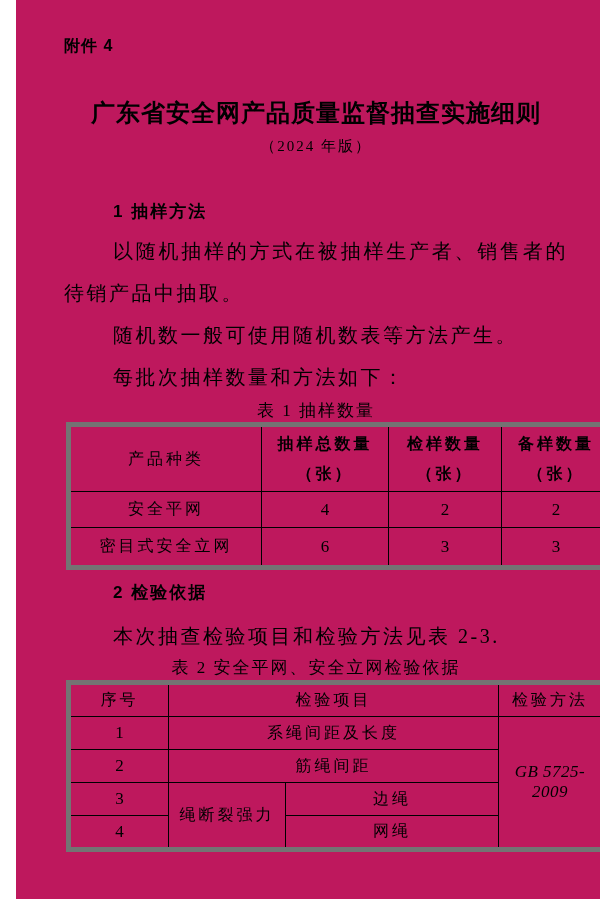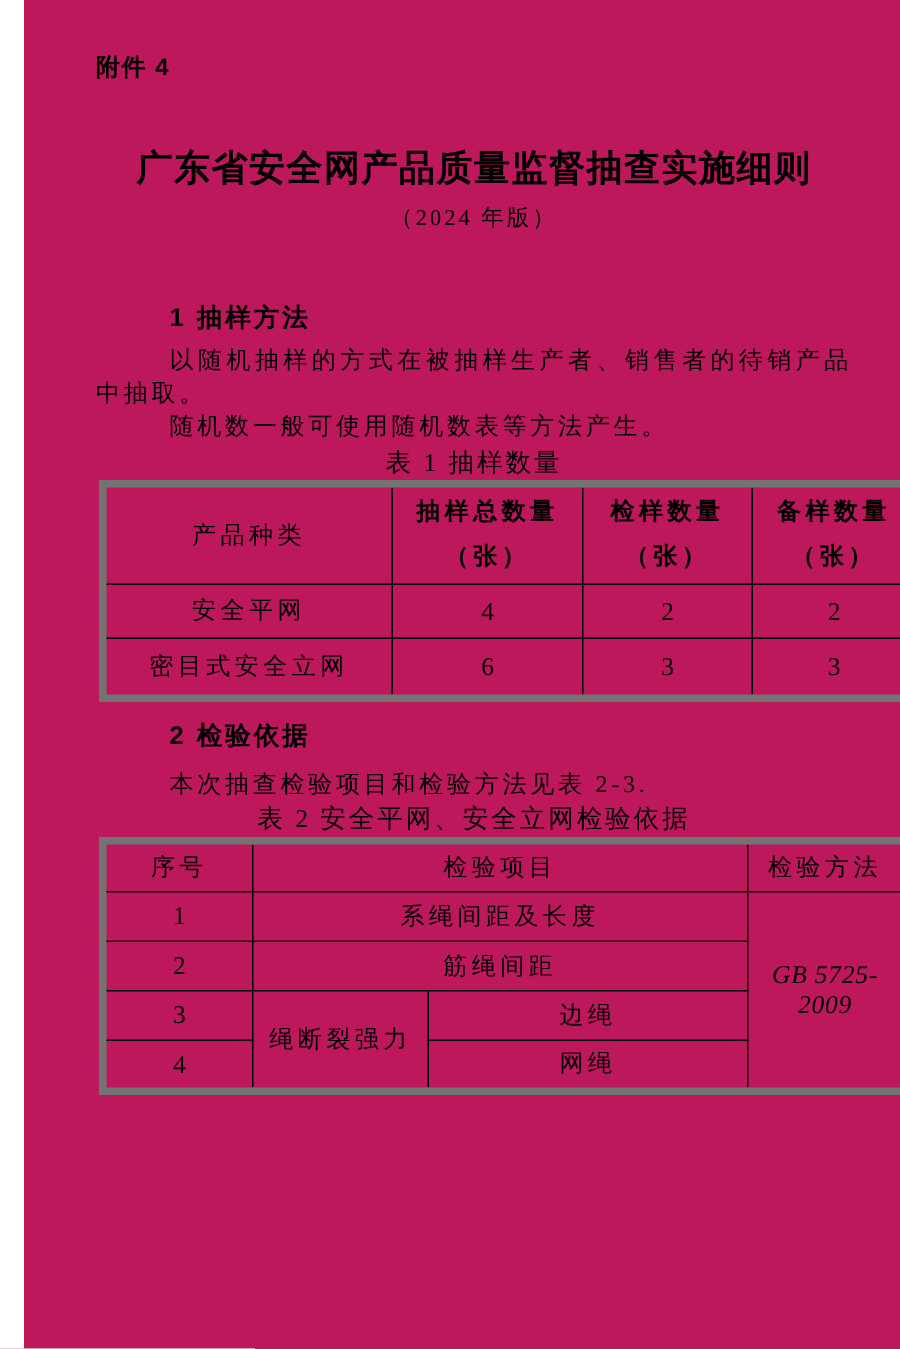--- a/index.html
+++ b/index.html
@@ -36,22 +36,22 @@
   .sec-heading {
     margin: 0; padding-left: 49px;
     font-family: "Liberation Sans", "DejaVu Sans", sans-serif;
     font-size: 17px; font-weight: bold;
     letter-spacing: 2px; line-height: 20px;
   }
   .sec1 { margin-top: 46px; }
   .sec2 { margin-top: 13px; }
   .body-para {
     margin: 0;
-    font-size: 16px; letter-spacing: 2.5px;
-    line-height: 22px;
+    font-size: 20px; letter-spacing: 2.5px;
+    line-height: 42px;
     text-indent: 49px;
     text-align: justify;
   }
   .para-first { margin-top: 8px; }
   .para-sec2 { margin-top: 12px; }
   .table-caption {
     margin-top: 2px;
     text-align: center;
     font-size: 17px; letter-spacing: 2px; line-height: 22px;
   }
@@ -97,20 +97,21 @@
 <div class="page">
 
   <div class="attachment">附件 4</div>
 
   <h1 class="title">广东省安全网产品质量监督抽查实施细则</h1>
   <div class="edition">（2024 年版）</div>
 
   <h2 class="sec-heading sec1">1 抽样方法</h2>
   <p class="body-para para-first">以随机抽样的方式在被抽样生产者、销售者的待销产品中抽取。</p>
   <p class="body-para">随机数一般可使用随机数表等方法产生。</p>
+  <p class="body-para">每批次抽样数量和方法如下：</p>
 
   <div class="table-caption">表 1 抽样数量</div>
 
   <table class="t1">
     <colgroup>
         <col class="c1">
         <col class="c2">
         <col class="c3">
         <col class="c4">
       </colgroup>

